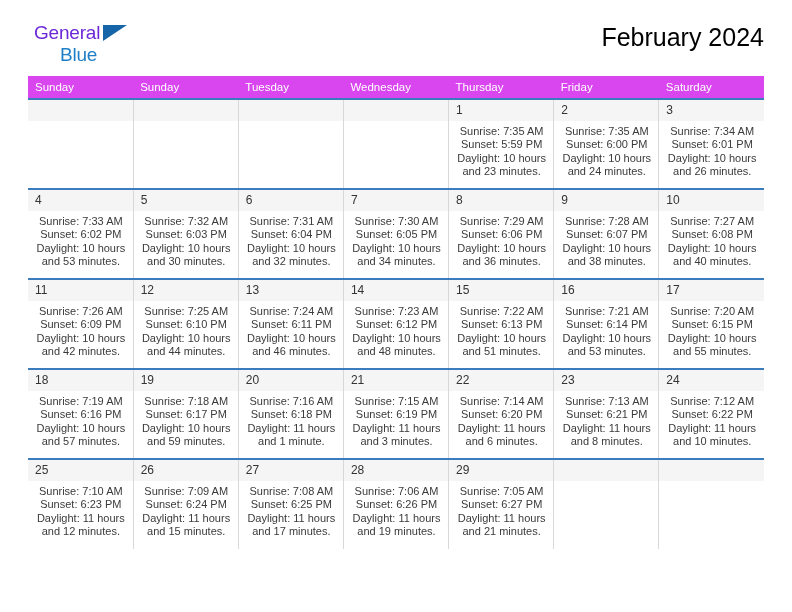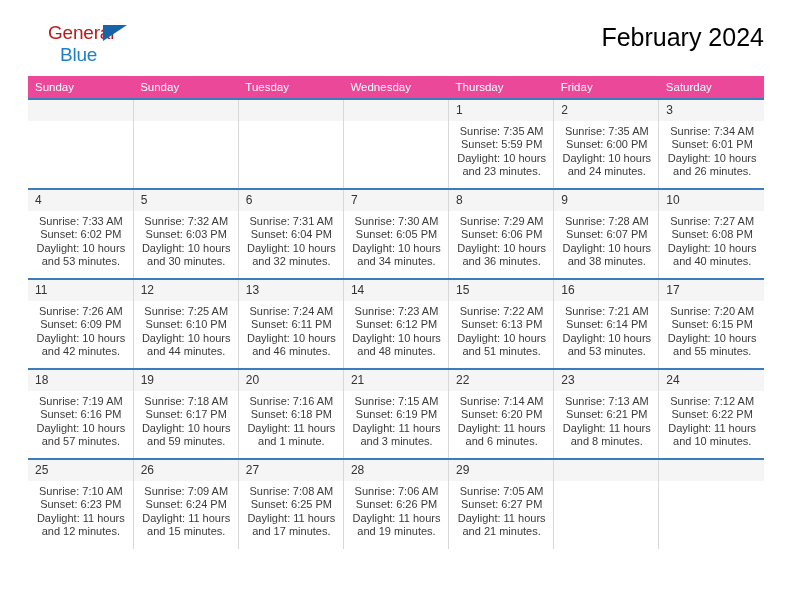--- a/index.html
+++ b/index.html
@@ -32,25 +32,25 @@
     box-sizing: border-box;
   }
   .brand {
     position: relative;
     width: 120px;
     height: 46px;
     flex: none;
   }
   .brand-general {
     position: absolute;
-    left: 20px;
+    left: 6px;
     top: 0px;
     font-size: 19px;
     letter-spacing: -0.2px;
-    color: #b91c1c;
+    color: #6d28d9;
   }
   .brand-blue {
     position: absolute;
     left: 32px;
     top: 22px;
     font-size: 19px;
     letter-spacing: -0.2px;
     color: #1f7fc6;
   }
   .brand-tri {
@@ -82,21 +82,21 @@
   }
 
   
   .calendar {
     width: 736px;
     margin-top: 4px;
     border-collapse: collapse;
     table-layout: fixed;
   }
   .calendar th {
-    background: #ec4899;
+    background: #d946ef;
     color: #ffffff;
     font-size: 11.5px;
     font-weight: normal;
     text-align: left;
     padding: 5px 0 5px 7px;
     height: 19px;
     box-sizing: border-box;
   }
   .calendar td {
     vertical-align: top;

